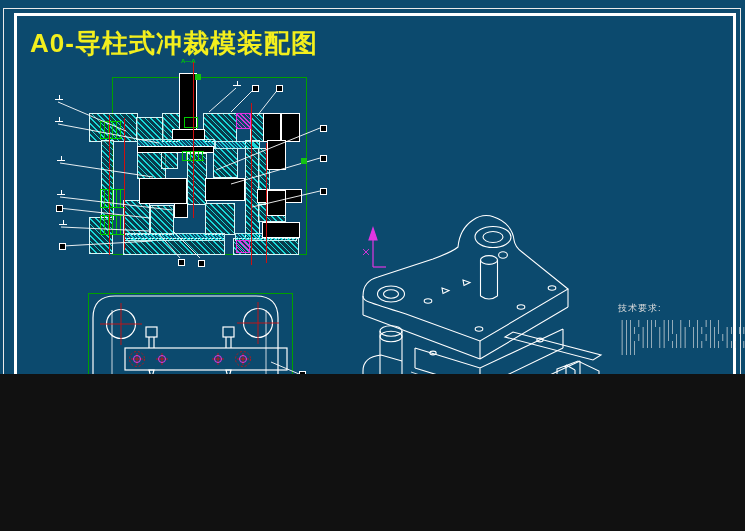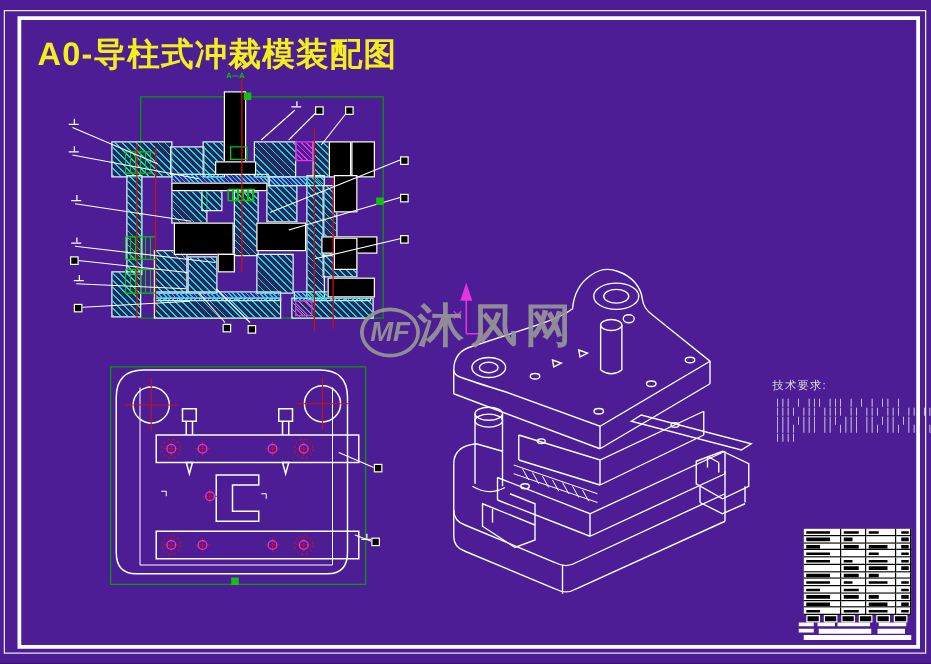--- a/index.html
+++ b/index.html
@@ -1,16 +1,16 @@
 <!DOCTYPE html>
 <html><head>
 <meta charset="utf-8">
 <style>
   html,body{margin:0;padding:0;background:#111;}
-  .canvas{position:relative;width:745px;height:531px;background:#4c1d95;overflow:hidden;
+  .canvas{position:relative;width:745px;height:374px;background:#0c4a6e;overflow:hidden;
           font-family:"Liberation Sans",sans-serif;}
   .abs{position:absolute;}
   
   .outer-border{left:3px;top:8px;width:736px;height:513px;border:1px solid #e9e9e9;}
   .inner-border{left:14px;top:13px;width:716px;height:500px;border:3px solid #ffffff;}
   
   .dwg-title{left:30px;top:26px;font-size:26px;font-weight:bold;color:#f3ef1d;letter-spacing:1px;white-space:nowrap;}
   
   .hz{border:1px solid #d9f6f6;background:
       repeating-linear-gradient(45deg,rgba(25,224,224,.95) 0 1px,rgba(6,48,48,.55) 1px 4px);}
@@ -223,22 +223,20 @@
     </g>
 
     <g stroke="#e236e2" stroke-width="1.2" fill="#e236e2">
       <line x1="373" y1="267" x2="373" y2="236"></line>
       <polygon points="373,228 369,240 377,240"></polygon>
       <line x1="373" y1="267" x2="386" y2="267"></line>
       <path d="M 363,249 L 369,255 M 369,249 L 363,255" fill="none" stroke-width="0.9"></path>
     </g>
   </svg>
 
-  <div class="abs wm wm-logo">MF</div>
-  <div class="abs wm wm-name">沐风网</div>
 
   <div class="abs tech-head">技术要求:</div>
   <div class="abs tech-line" style="top:320px;">||| | ||| ||| | | | || |</div>
   <div class="abs tech-line" style="top:327px;">|||| ||| |||| || ||| ||| || ||||</div>
   <div class="abs tech-line" style="top:334px;">||| |||| ||| ||| || ||| ||</div>
   <div class="abs tech-line" style="top:341px;">|||| ||| || |||| ||| ||| ||| |||</div>
   <div class="abs tech-line" style="top:348px;">||||</div>
 
   <div class="abs tb-parts" id="parts-table">
       <div></div>

